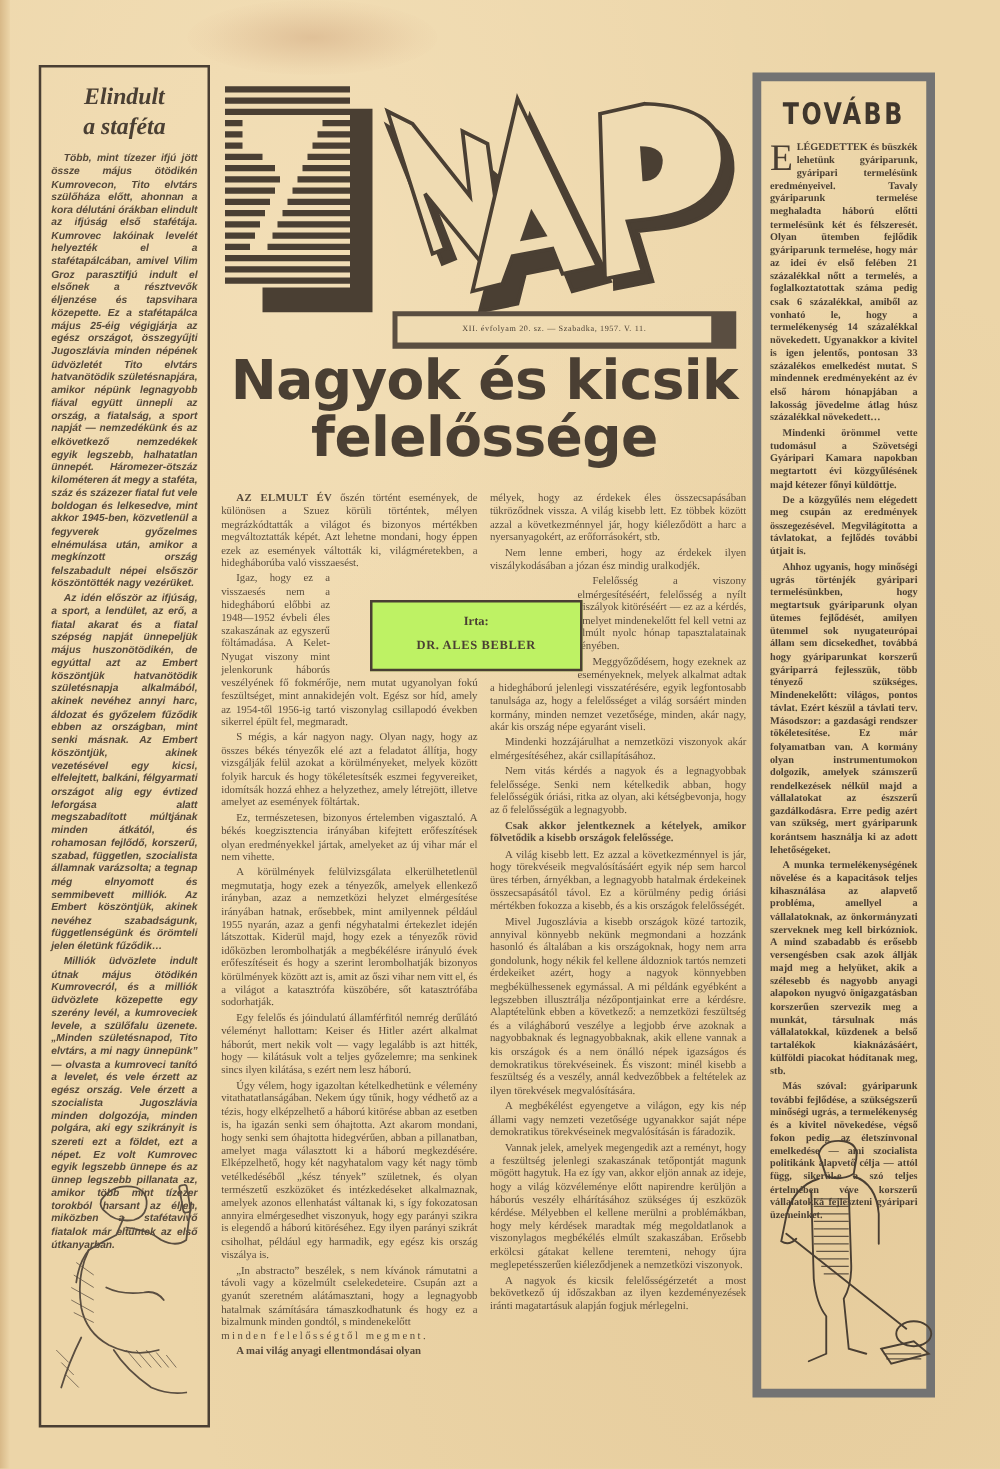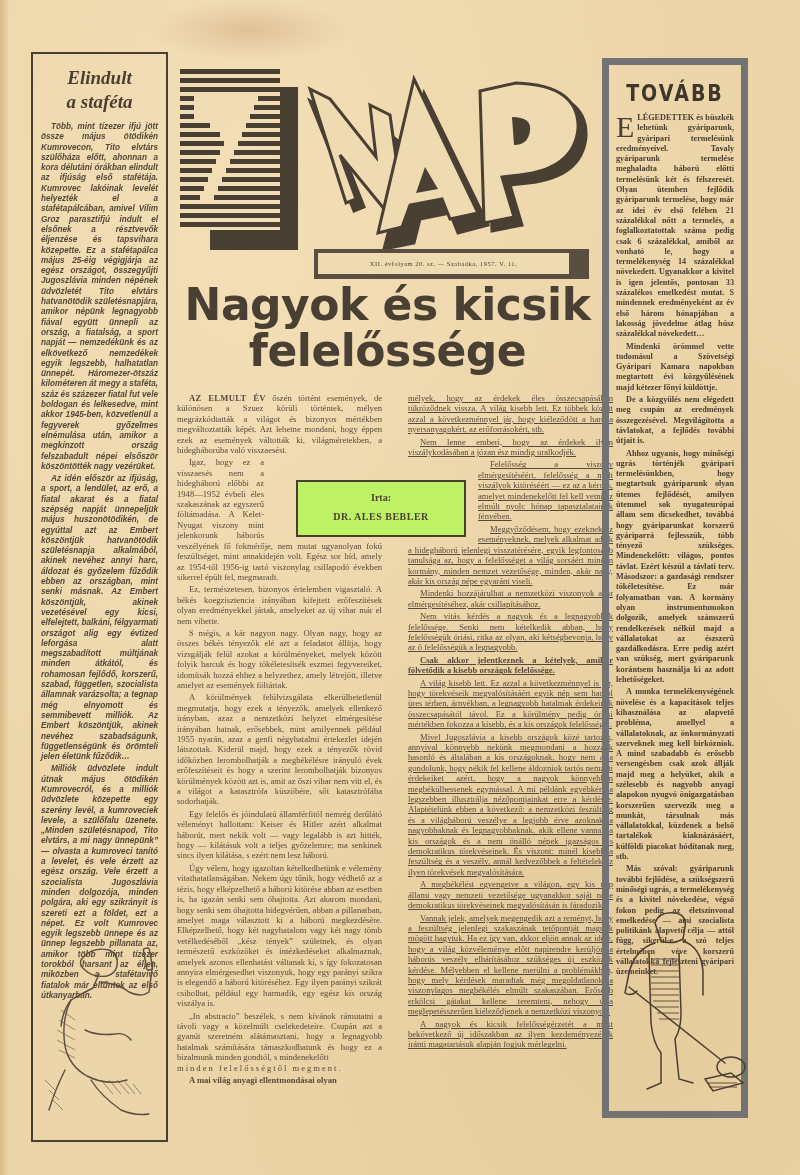--- a/index.html
+++ b/index.html
@@ -81,21 +81,21 @@
     font-family: "DejaVu Sans", sans-serif; font-weight: bold; color: #4a3f33;
     font-size: 44px; line-height: 46px; letter-spacing: -0.5px;
   }
   
   .col {
     position: absolute; font-family: "Liberation Serif", serif;
     font-size: 8.6px; line-height: 10.4px; text-align: justify; color: #574a3b;
   }
   .col p { text-indent: 12px; margin-bottom: 2px; }
   .col-1 { left: 177px; top: 393px; width: 205px; height: 770px; }
-  .col-2 { left: 408px; top: 393px; width: 205px; height: 770px; text-decoration: underline; }
+  .col-2 { left: 392px; top: 393px; width: 205px; height: 770px; }
   .col .lead-caps { font-weight: bold; letter-spacing: 0.3px; }
   .col p.bold { font-weight: bold; }
   .col p.spaced { letter-spacing: 2px; }
   .byline-box {
     position: absolute; left: 296px; top: 480px; width: 170px; height: 57px;
     border: 2px solid #4a3f33; background: #bef264; text-align: center;
     font-family: "Liberation Serif", serif; font-weight: bold; color: #4a3f33;
     padding-top: 10px;
   }
   .byline-box .label { font-size: 10px; margin-bottom: 8px; }
@@ -193,22 +193,22 @@
 
 <div class="headline">
   <div>Nagyok és kicsik</div>
   <div>felelőssége</div>
 </div>
 
 <div class="col col-1">
   <p><span class="lead-caps">AZ ELMULT ÉV</span><span> őszén történt események, de különösen a Szuez körüli történtek, mélyen megrázkódtatták a világot és bizonyos mértékben megváltoztatták képét. Azt lehetne mondani, hogy éppen ezek az események váltották ki, világméretekben, a hidegháborúba való visszaesést.</span></p>
   <div class="col-1-wrap-spacer"></div>
   <p>Igaz, hogy ez a visszaesés nem a hidegháború előbbi az 1948—1952 évbeli éles szakaszának az egyszerű föltámadása. A Kelet-Nyugat viszony mint jelenkorunk háborús veszélyének fő fokmérője, nem mutat ugyanolyan fokú feszültséget, mint annakidején volt. Egész sor híd, amely az 1954-től 1956-ig tartó viszonylag csillapodó években sikerrel épült fel, megmaradt.</p>
+  <p>S mégis, a kár nagyon nagy. Olyan nagy, hogy az összes békés tényezők elé azt a feladatot állítja, hogy vizsgálják felül azokat a körülményeket, melyek között folyik harcuk és hogy tökéletesítsék eszmei fegyvereiket, idomítsák hozzá ehhez a helyzethez, amely létrejött, illetve amelyet az események föltártak.</p>
   <p>Ez, természetesen, bizonyos értelemben vigasztaló. A békés koegzisztencia irányában kifejtett erőfeszítések olyan eredményekkel jártak, amelyeket az új vihar már el nem vihette.</p>
-  <p>S mégis, a kár nagyon nagy. Olyan nagy, hogy az összes békés tényezők elé azt a feladatot állítja, hogy vizsgálják felül azokat a körülményeket, melyek között folyik harcuk és hogy tökéletesítsék eszmei fegyvereiket, idomítsák hozzá ehhez a helyzethez, amely létrejött, illetve amelyet az események föltártak.</p>
   <p>A körülmények felülvizsgálata elkerülhetetlenül megmutatja, hogy ezek a tényezők, amelyek ellenkező irányban, azaz a nemzetközi helyzet elmérgesítése irányában hatnak, erősebbek, mint amilyennek például 1955 nyarán, azaz a genfi négyhatalmi értekezlet idején látszottak. Kiderül majd, hogy ezek a tényezők rövid időközben lerombolhatják a megbékélésre irányuló évek erőfeszítéseit és hogy a szerint lerombolhatják bizonyos körülmények között azt is, amit az őszi vihar nem vitt el, és a világot a katasztrófa küszöbére, sőt katasztrófába sodorhatják.</p>
   <p>Egy felelős és jóindulatú államférfitól nemrég derűlátó véleményt hallottam: Keiser és Hitler azért alkalmat háborút, mert nekik volt — vagy legalább is azt hitték, hogy — kilátásuk volt a teljes győzelemre; ma senkinek sincs ilyen kilátása, s ezért nem lesz háború.</p>
   <p>Úgy vélem, hogy igazoltan kételkedhetünk e vélemény vitathatatlanságában. Nekem úgy tűnik, hogy védhető az a tézis, hogy elképzelhető a háború kitörése abban az esetben is, ha igazán senki sem óhajtotta. Azt akarom mondani, hogy senki sem óhajtotta hidegvérűen, abban a pillanatban, amelyet maga választott ki a háború megkezdésére. Elképzelhető, hogy két nagyhatalom vagy két nagy tömb vetélkedéséből „kész tények” születnek, és olyan természetű eszközöket és intézkedéseket alkalmaznak, amelyek azonos ellenhatást váltanak ki, s így fokozatosan annyira elmérgesedhet viszonyuk, hogy egy parányi szikra is elegendő a háború kitöréséhez. Egy ilyen parányi szikrát csiholhat, például egy harmadik, egy egész kis ország viszálya is.</p>
   <p style="margin-bottom:0">„In abstracto” beszélek, s nem kívánok rámutatni a távoli vagy a közelmúlt cselekedeteire. Csupán azt a gyanút szeretném alátámasztani, hogy a legnagyobb hatalmak számítására támaszkodhatunk és hogy ez a bizalmunk minden gondtól, s mindenekelőtt</p>
   <p class="spaced" style="text-indent:0">minden felelősségtől megment.</p>
   <p class="bold">A mai világ anyagi ellentmondásai olyan</p>
 </div>
 
 <div class="col col-2">
   <p style="text-indent:0">mélyek, hogy az érdekek éles összecsapásában tükröződnek vissza. A világ kisebb lett. Ez többek között azzal a következménnyel jár, hogy kiéleződött a harc a nyersanyagokért, az erőforrásokért, stb.</p>

